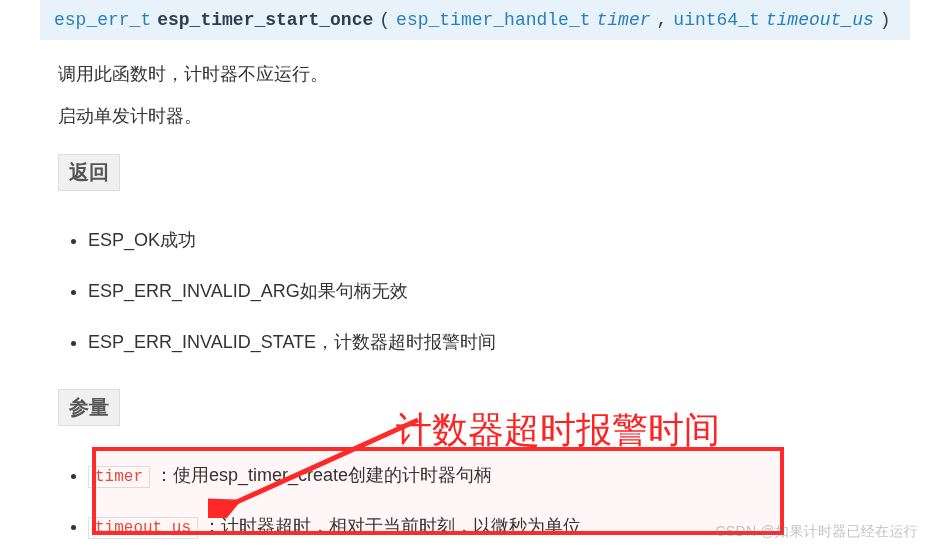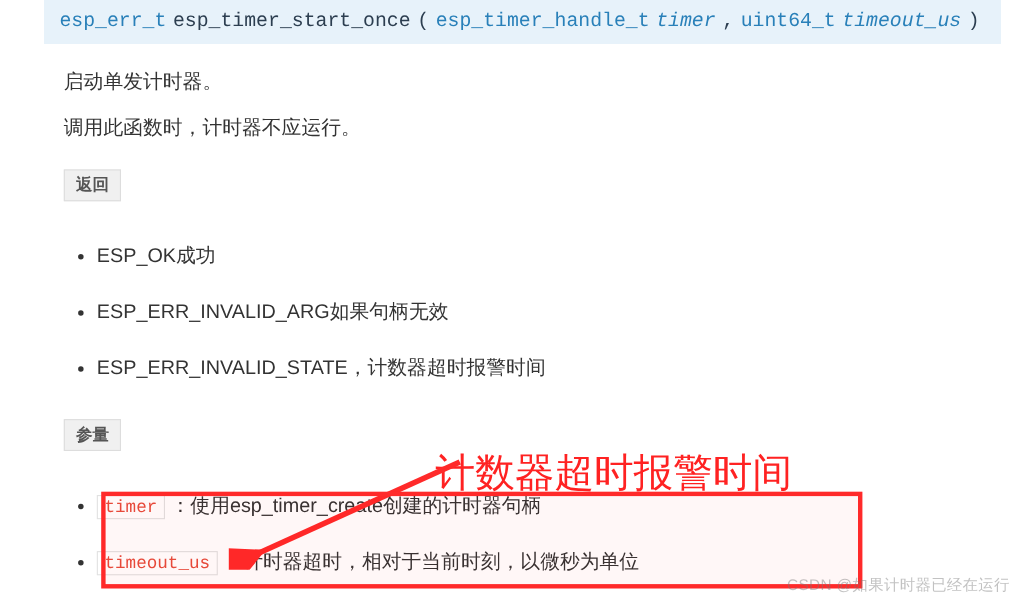--- a/index.html
+++ b/index.html
@@ -23,36 +23,36 @@
     padding: 10px 14px;
     font-family: Consolas, "Courier New", monospace;
     font-size: 18px;
     color: #2980b9;
     display: flex;
     gap: 6px;
     align-items: flex-start;
     flex-wrap: wrap;
   }
   .sig-type { color:#2980b9; }
-  .sig-name { color:#2c3e50; font-weight:400; }
+  .sig-name { color:#2c3e50; font-weight:700; }
   .sig-punc { color:#2c3e50; }
   .sig-param-type { color:#2980b9; }
   .sig-param-name { color:#2980b9; font-style: italic; }
   .content {
     padding: 10px 20px 10px 58px;
     font-size: 18px;
     color: #333;
   }
   .desc-line { margin: 12px 0 18px 0; color:#333; font-size:18px; }
   .section-label {
     display: inline-block;
     background: #f0f0f0;
     border: 1px solid #ddd;
     padding: 4px 10px;
-    font-size: 15px;
+    font-size: 20px;
     color: #555;
     font-weight: 600;
     margin: 8px 0 10px 0;
   }
   ul.retlist, ul.paramlist {
     margin: 6px 0 20px 30px;
     padding: 0;
   }
   ul.retlist li, ul.paramlist li {
     list-style: disc;
@@ -116,22 +116,22 @@
     <span class="sig-punc">(</span>
     <span class="sig-param-type">esp_timer_handle_t</span>
     <span class="sig-param-name">timer</span>
     <span class="sig-punc">,</span>
     <span class="sig-param-type">uint64_t</span>
     <span class="sig-param-name">timeout_us</span>
     <span class="sig-punc">)</span>
   </div>
 
   <div class="content">
+    <div class="desc-line">调用此函数时，计时器不应运行。</div>
     <div class="desc-line">启动单发计时器。</div>
-    <div class="desc-line">调用此函数时，计时器不应运行。</div>
 
     <div class="section-label">返回</div>
     <ul class="retlist">
       <li>ESP_OK成功</li>
       <li>ESP_ERR_INVALID_ARG如果句柄无效</li>
       <li>ESP_ERR_INVALID_STATE，计数器超时报警时间</li>
     </ul>
 
     <div class="section-label">参量</div>
     <ul class="paramlist">

